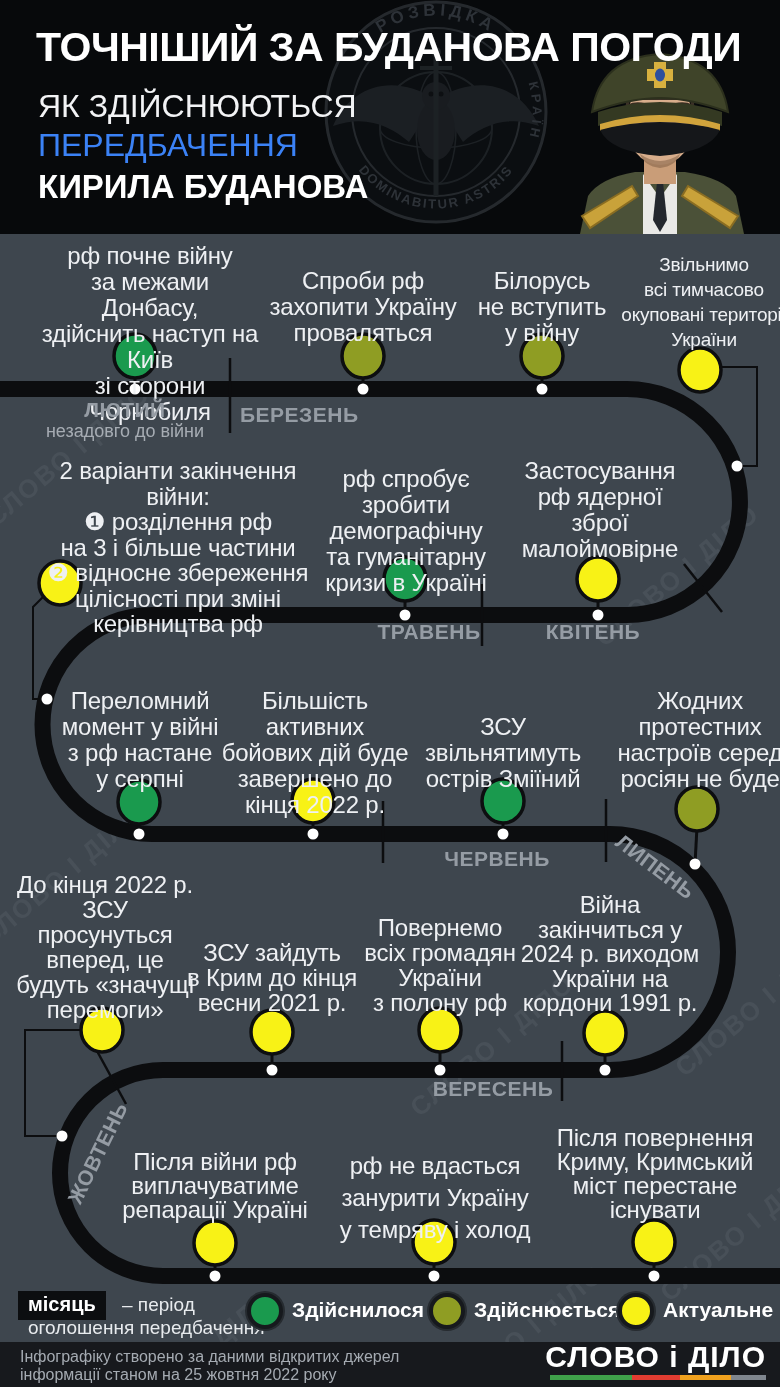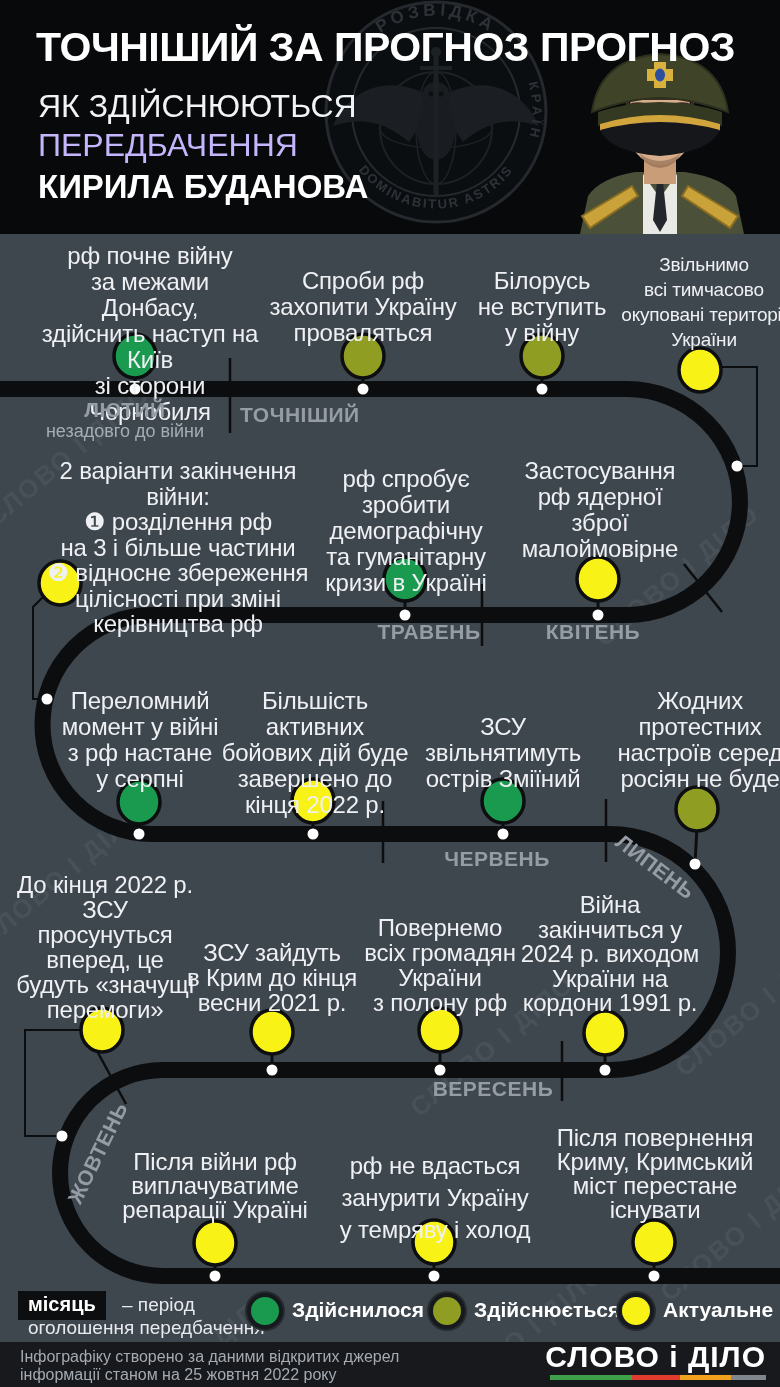--- a/index.html
+++ b/index.html
@@ -2,21 +2,21 @@
 <html style="--bg: #3e464e; --header_bg: #07090b; --line: #0c0d0f; --month: #959ca4; --text: #eef0f3; --subtext: #a6acb3; --footer_bg: #17191d; --footer_text: #a5abb2; --chip_bg: #0c0e10; --green: #1a9a4e; --olive: #8f9d23; --yellow: #f8f216; --dot_ring: #0d0e10; --white_dot: #ffffff;"><head>
 <meta charset="utf-8">
 <style>
   html,body{margin:0;padding:0;background:#000;}
   #page{position:relative;width:780px;height:1387px;overflow:hidden;
         background:var(--bg);font-family:"Liberation Sans",sans-serif;}
   
   .header{position:absolute;left:0;top:0;width:780px;height:234px;background:var(--header_bg);overflow:hidden;}
   .title{position:absolute;left:36px;top:24px;font-size:41px;font-weight:700;color:#fff;letter-spacing:-0.5px;white-space:nowrap;}
   .sub1{position:absolute;left:38px;top:88px;font-size:32px;font-weight:400;color:#f2f3f5;}
-  .sub2{position:absolute;left:38px;top:127px;font-size:32px;font-weight:400;color:#c4b5fd;}
+  .sub2{position:absolute;left:38px;top:127px;font-size:32px;font-weight:400;color:#3b82f6;}
   .sub3{position:absolute;left:38px;top:168px;font-size:33px;font-weight:700;color:#fff;}
   .emblem{position:absolute;left:323px;top:-10px;opacity:.55;}
   .portrait{position:absolute;left:540px;top:20px;}
   
   .wm{position:absolute;font-size:26px;font-weight:700;color:#b9c2cc;opacity:.08;
       transform:rotate(-40deg);white-space:nowrap;letter-spacing:2px;}
   
   .pred{position:absolute;font-size:24px;line-height:26px;color:var(--text);
         text-align:center;white-space:pre-line;letter-spacing:-0.2px;}
   .month{position:absolute;font-size:21px;font-weight:700;color:var(--month);
@@ -204,21 +204,21 @@
   <div class="pred" style="left:330px;top:1150px;width:210px;line-height:32px;">рф не вдасться
 занурити Україну
 у темряву і холод</div>
   <div class="pred" style="left:552px;top:1126px;width:206px;line-height:24px;">Після повернення
 Криму, Кримський
 міст перестане
 існувати</div>
 
   <div class="month" style="left:55px;top:398px;width:140px;">ЛЮТИЙ</div>
   <div class="month-note" style="left:35px;top:421px;width:180px;">незадовго до війни</div>
-  <div class="month" style="left:240px;top:403px;width:180px;text-align:left;">ТОЧНІШИЙ</div>
+  <div class="month" style="left:240px;top:403px;width:180px;text-align:left;">БЕРЕЗЕНЬ</div>
   <div class="month" style="left:523px;top:620px;width:140px;">КВІТЕНЬ</div>
   <div class="month" style="left:359px;top:620px;width:140px;">ТРАВЕНЬ</div>
   <div class="month" style="left:427px;top:847px;width:140px;">ЧЕРВЕНЬ</div>
   <div class="month" style="left:600px;top:855px;width:110px;transform:rotate(37deg);">ЛИПЕНЬ</div>
   <div class="month" style="left:413px;top:1077px;width:160px;">ВЕРЕСЕНЬ</div>
   <div class="month" style="left:33px;top:1141px;width:130px;transform:rotate(-64deg);">ЖОВТЕНЬ</div>
 
   <div class="legend-chip">місяць</div>
   <div class="legend-note1">– період</div>
   <div class="legend-note2">оголошення передбачення</div>
@@ -294,19 +294,19 @@
         <path d="M58,92 Q120,72 182,92 L182,106 Q120,88 58,106 Z" fill="#343922"></path>
         <path d="M60,104 Q120,86 180,104 L180,111 Q120,93 60,111 Z" fill="#d1a43c"></path>
         <path d="M60,110 Q120,94 180,110 Q170,132 120,136 Q70,132 60,110 Z" fill="#15171a"></path>
         <g>
           <rect x="114" y="42" width="12" height="26" fill="#d8b13f"></rect>
           <rect x="107" y="49" width="26" height="12" fill="#d8b13f"></rect>
           <ellipse cx="120" cy="55" rx="5" ry="6.5" fill="#2d4f9e"></ellipse>
         </g>
       </g>
     </svg>
-    <div class="title">ТОЧНІШИЙ ЗА ПРОГНОЗ ПРОГНОЗ</div>
+    <div class="title">ТОЧНІШИЙ ЗА БУДАНОВА ПОГОДИ</div>
     <div class="sub1">ЯК ЗДІЙСНЮЮТЬСЯ</div>
     <div class="sub2">ПЕРЕДБАЧЕННЯ</div>
     <div class="sub3">КИРИЛА БУДАНОВА</div>
   </div>
 
 </div>
 
 </body></html>

